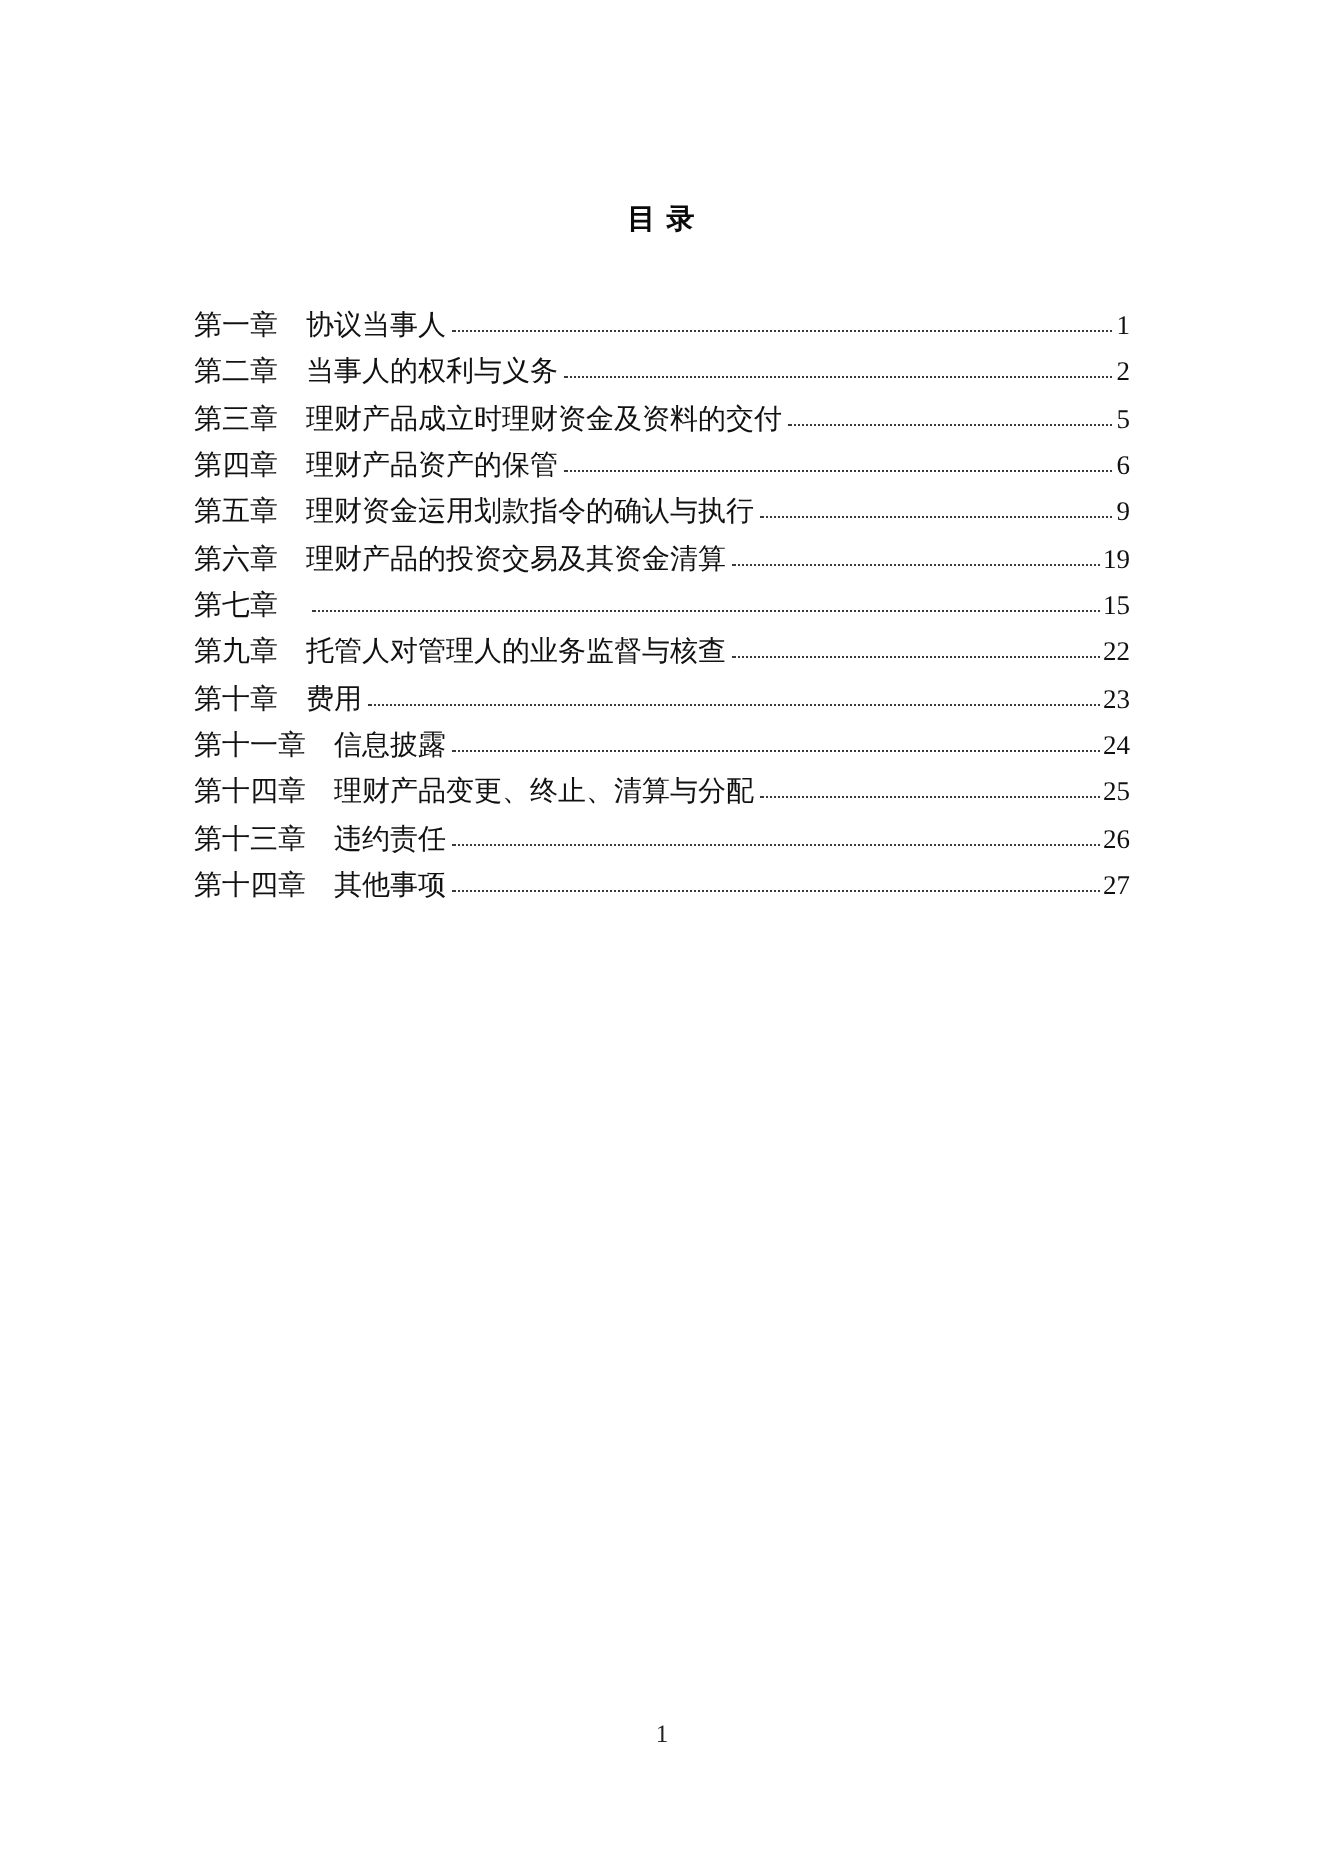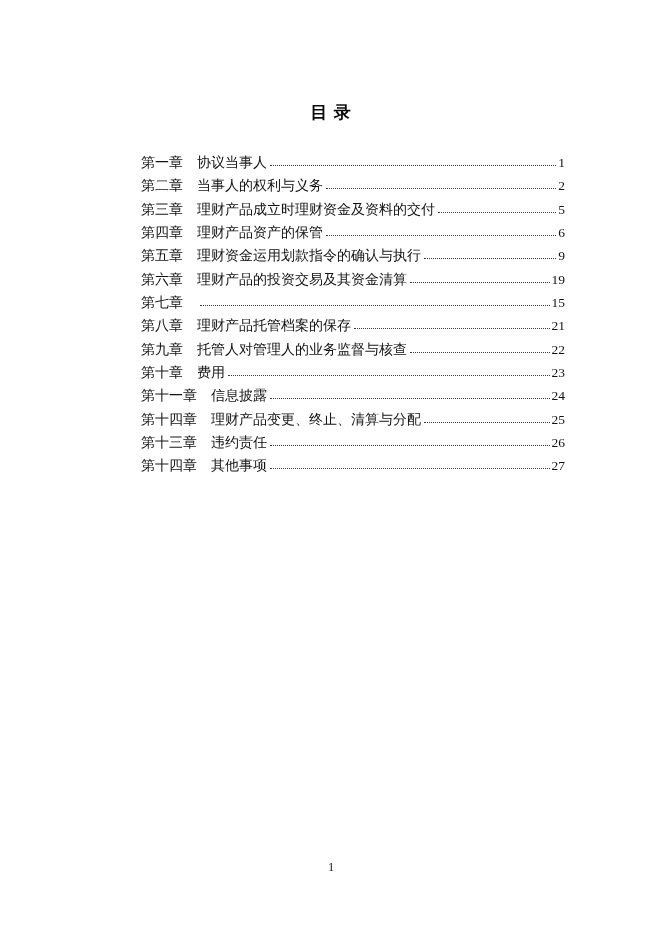--- a/index.html
+++ b/index.html
@@ -16,39 +16,38 @@
     color: #111111;
     overflow: hidden;
   }
   .doc-title {
     position: absolute;
     top: 101px;
     left: 0;
     width: 100%;
     margin: 0;
     text-align: center;
-    font-size: 17px;
+    font-size: 14px;
     font-weight: bold;
     letter-spacing: 1px;
     color: #0a0a0a;
   }
   .toc {
     position: absolute;
     top: 151px;
     left: 97px;
     right: 97px;
   }
   .toc-row {
     display: flex;
     align-items: baseline;
     height: 23.35px;
     font-size: 14px;
     line-height: 23.35px;
     white-space: nowrap;
-    margin-left: 44px;
   }
   .toc-chapter {
     flex: 0 0 auto;
     margin-right: 14px;
   }
   .toc-title {
     flex: 0 0 auto;
     text-align: right;
   }
   .dot-leader {
@@ -116,26 +115,20 @@
         <span class="toc-title">理财产品的投资交易及其资金清算</span>
         <span class="dot-leader"></span>
         <span class="toc-page">19</span>
       </div>
       <div class="toc-row">
         <span class="toc-chapter">第七章</span>
         <span class="dot-leader"></span>
         <span class="toc-page">15</span>
       </div>
       <div class="toc-row">
-        <span class="toc-chapter">第八章</span>
-        <span class="toc-title">理财产品托管档案的保存</span>
-        <span class="dot-leader"></span>
-        <span class="toc-page">21</span>
-      </div>
-      <div class="toc-row">
         <span class="toc-chapter">第九章</span>
         <span class="toc-title">托管人对管理人的业务监督与核查</span>
         <span class="dot-leader"></span>
         <span class="toc-page">22</span>
       </div>
       <div class="toc-row">
         <span class="toc-chapter">第十章</span>
         <span class="toc-title">费用</span>
         <span class="dot-leader"></span>
         <span class="toc-page">23</span>

